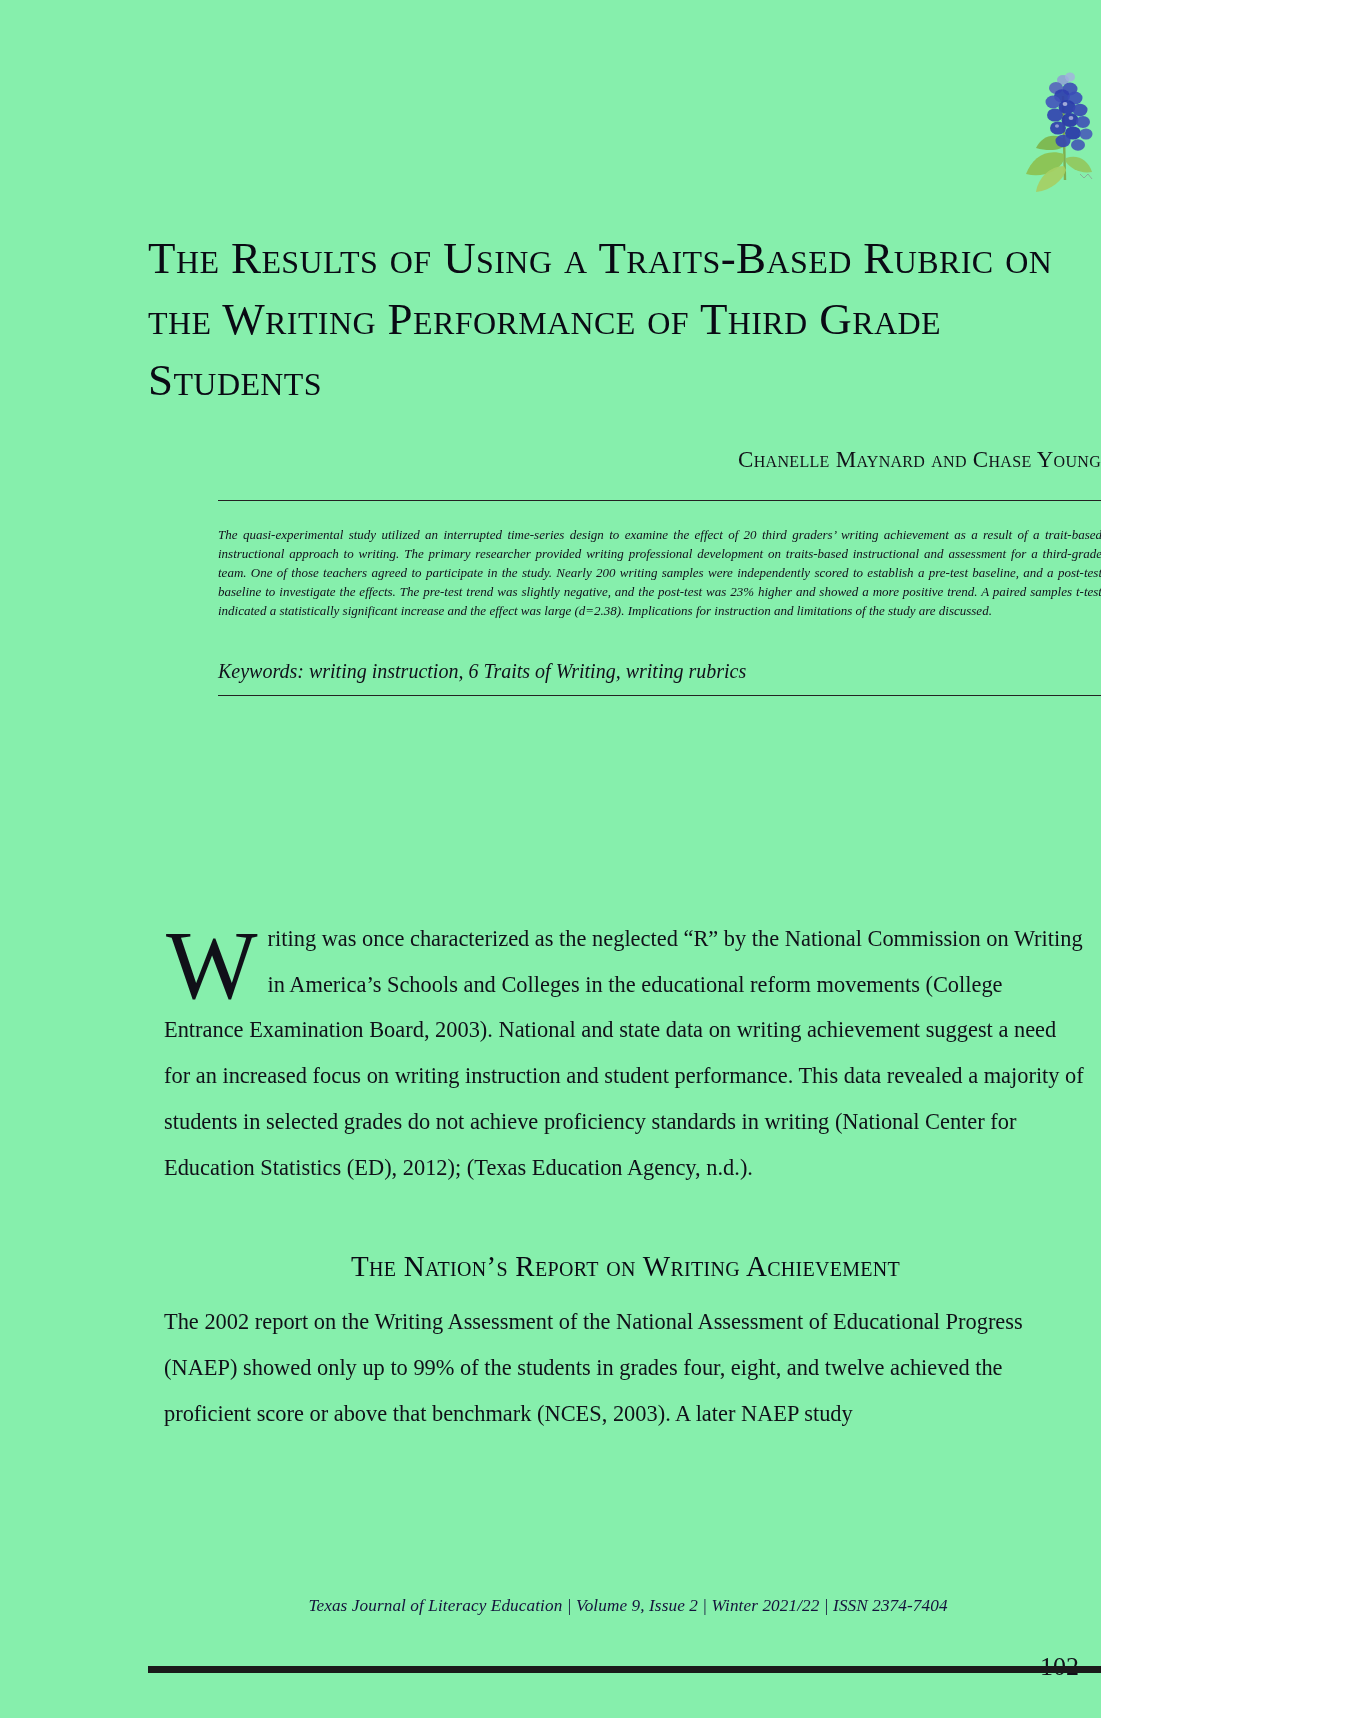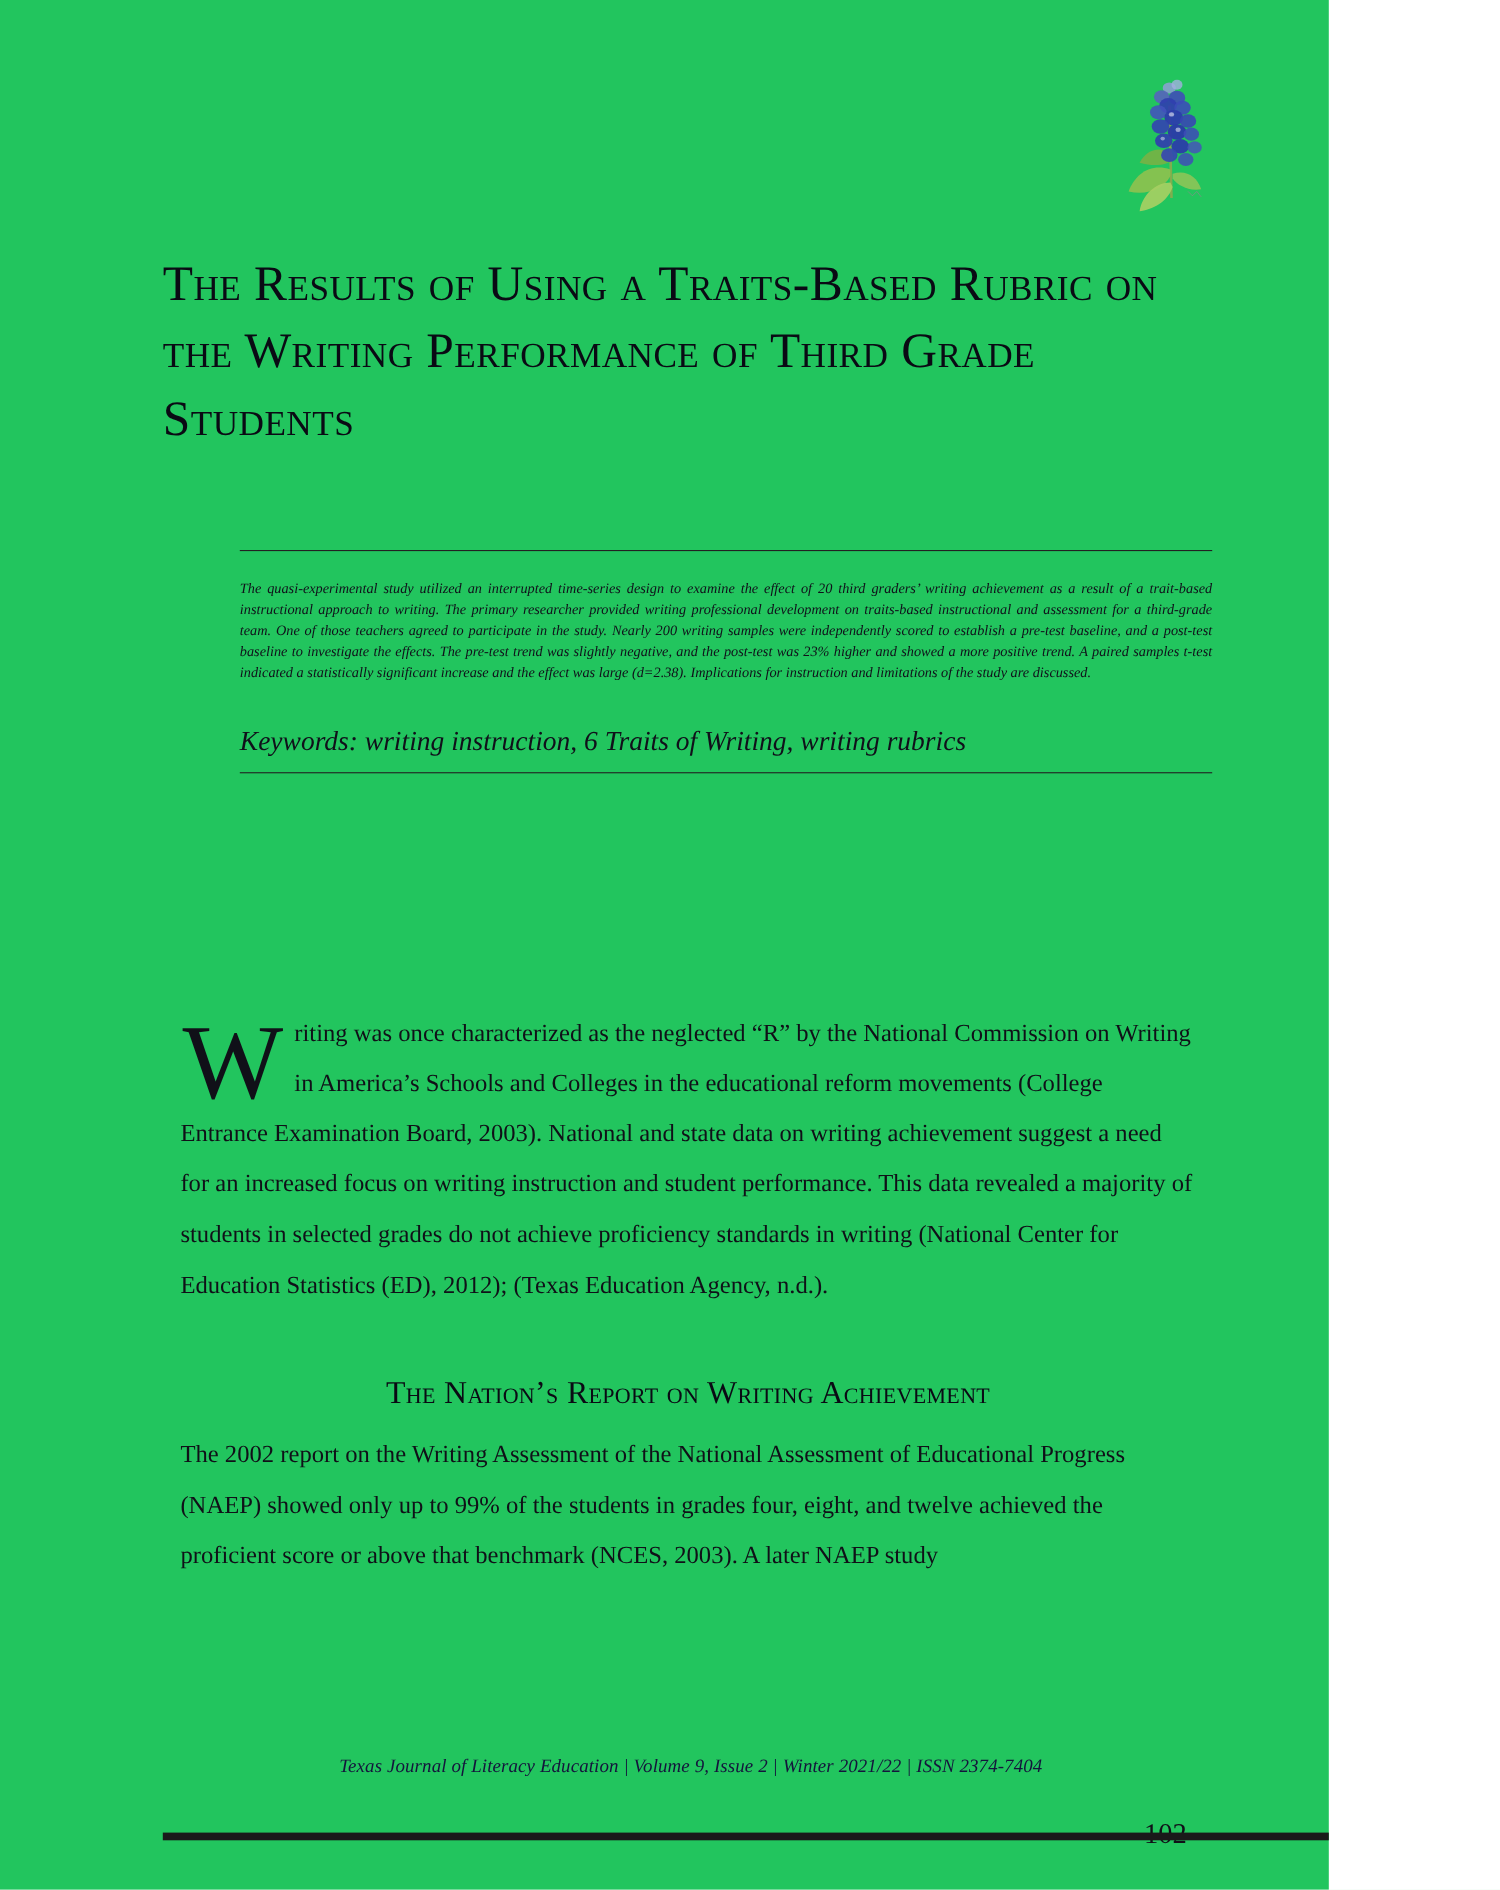--- a/index.html
+++ b/index.html
@@ -6,23 +6,23 @@
     margin: 0;
     padding: 0;
     background: #ffffff;
   }
   body {
     font-family: "Liberation Serif", "DejaVu Serif", serif;
     color: #000000;
   }
   .page {
     position: relative;
-    width: 1208px;
+    width: 1101px;
     height: 1718px;
-    background: #22c55e;
+    background: #86efac;
     overflow: hidden;
     box-sizing: border-box;
   }
   
   .logo {
     position: absolute;
     top: 62px;
     left: 1008px;
     width: 110px;
     height: 140px;
@@ -83,21 +83,21 @@
     font-style: italic;
     font-size: 13px;
     line-height: 1.465;
     text-align: justify;
     text-justify: inter-word;
     padding: 11px 0 0 0;
     color: #10101a;
   }
   .keywords {
     font-style: italic;
-    font-size: 25px;
+    font-size: 20px;
     line-height: 1.45;
     padding: 24px 0 9px 0;
     color: #10101a;
   }
 
   
   .body-wrap {
     position: absolute;
     top: 900px;
     left: 148px;
@@ -197,20 +197,21 @@
       <ellipse cx="49" cy="64" rx="2" ry="1.7" fill="#ffffff" opacity="0.45"></ellipse>
 
       <path d="M72 112 l4 4 l4 -4 l4 5" stroke="#8a8a8a" stroke-width="0.9" fill="none" opacity="0.7"></path>
     </svg>
   </div>
 
   <div class="title-block">
     <h1 class="doc-title">The Results of Using a Traits-Based Rubric on the Writing Performance of Third Grade Students</h1>
   </div>
 
+  <div class="authors">Chanelle Maynard and Chase Young</div>
 
   <div class="abstract-wrap">
     <hr class="rule">
     <p class="abstract-body">The quasi-experimental study utilized an interrupted time-series design to examine the effect of 20 third graders’ writing achievement as a result of a trait-based instructional approach to writing. The primary researcher provided writing professional development on traits-based instructional and assessment for a third-grade team. One of those teachers agreed to participate in the study. Nearly 200 writing samples were independently scored to establish a pre-test baseline, and a post-test baseline to investigate the effects. The pre-test trend was slightly negative, and the post-test was 23% higher and showed a more positive trend. A paired samples t-test indicated a statistically significant increase and the effect was large (d=2.38). Implications for instruction and limitations of the study are discussed.</p>
     <div class="keywords">Keywords: writing instruction, 6 Traits of Writing, writing rubrics</div>
     <hr class="rule">
   </div>
 
   <div class="body-wrap">
     <p class="body-para dropcap">Writing was once characterized as the neglected “R” by the National Commission on Writing in America’s Schools and Colleges in the educational reform movements (College Entrance Examination Board, 2003). National and state data on writing achievement suggest a need for an increased focus on writing instruction and student performance.  This data revealed a majority of students in selected grades do not achieve proficiency standards in writing (National Center for Education Statistics (ED), 2012); (Texas Education Agency, n.d.).</p>

